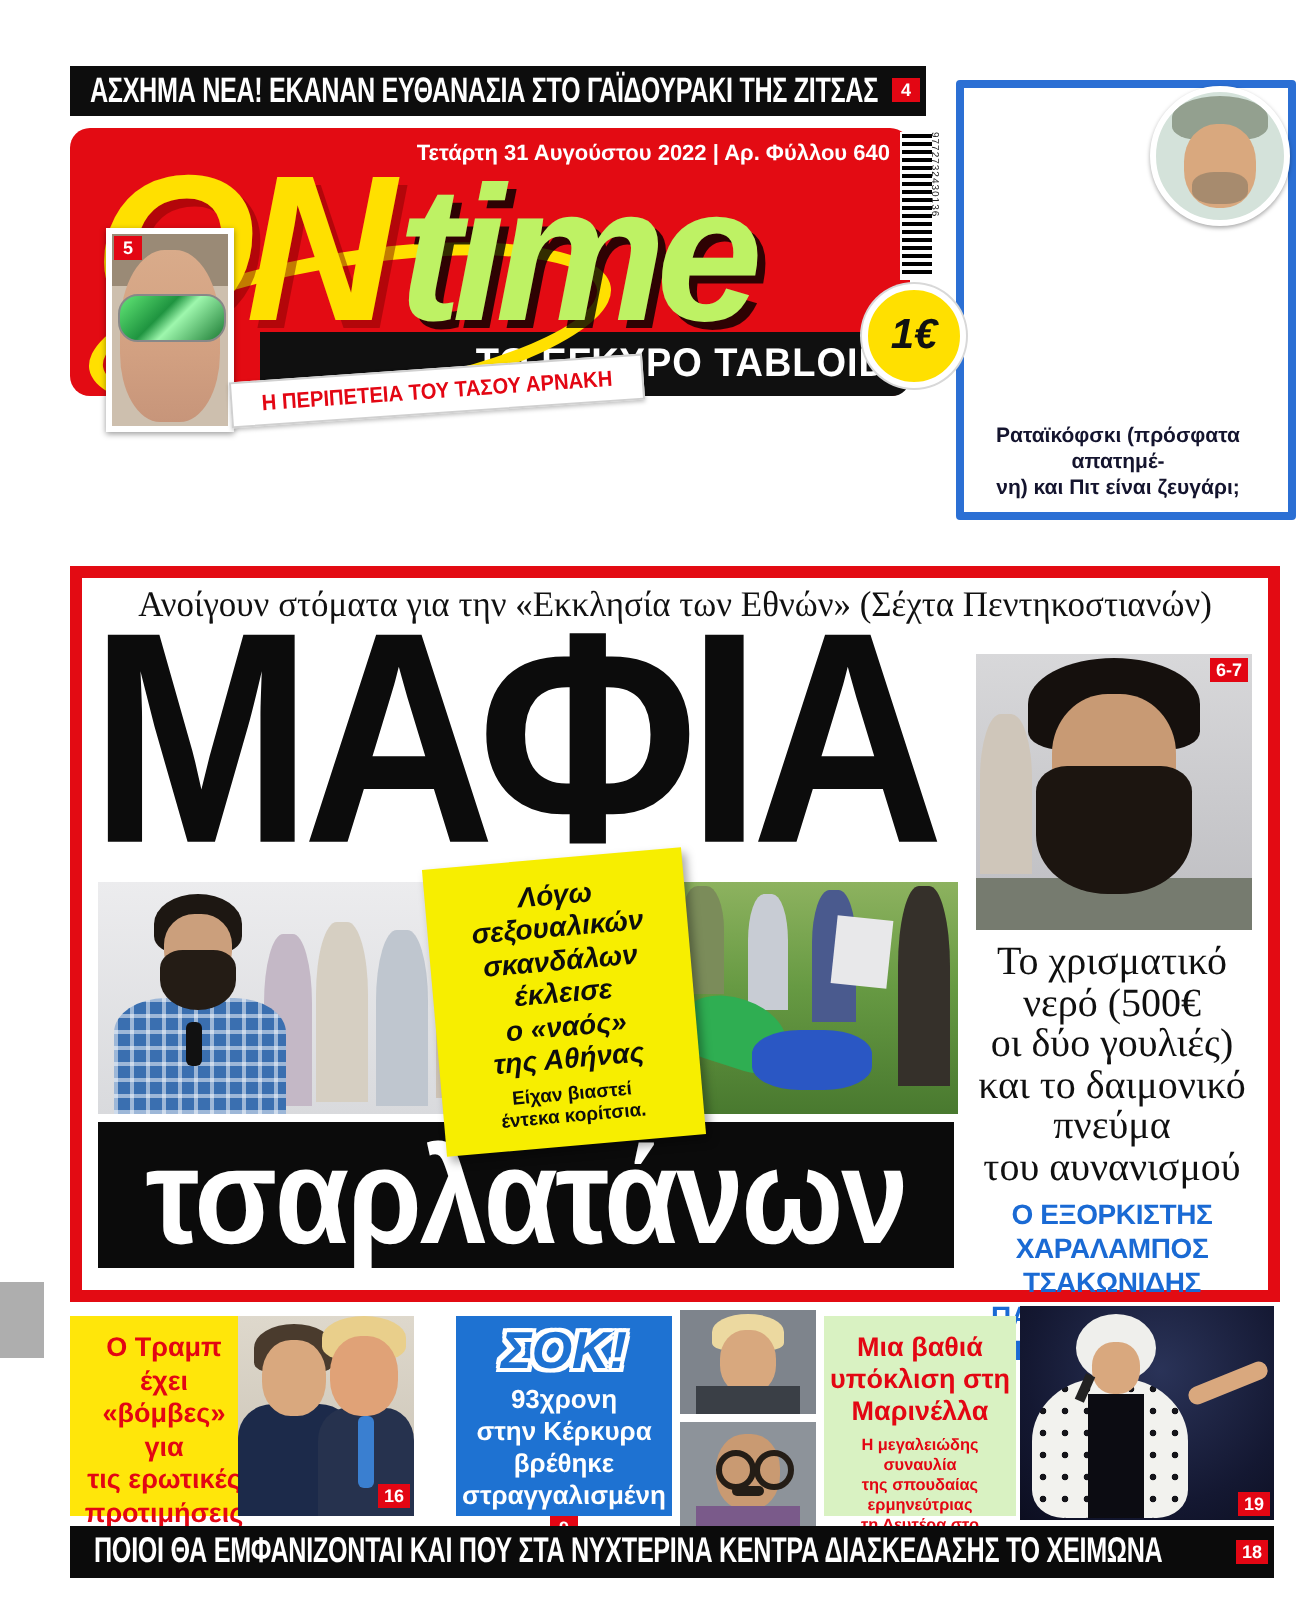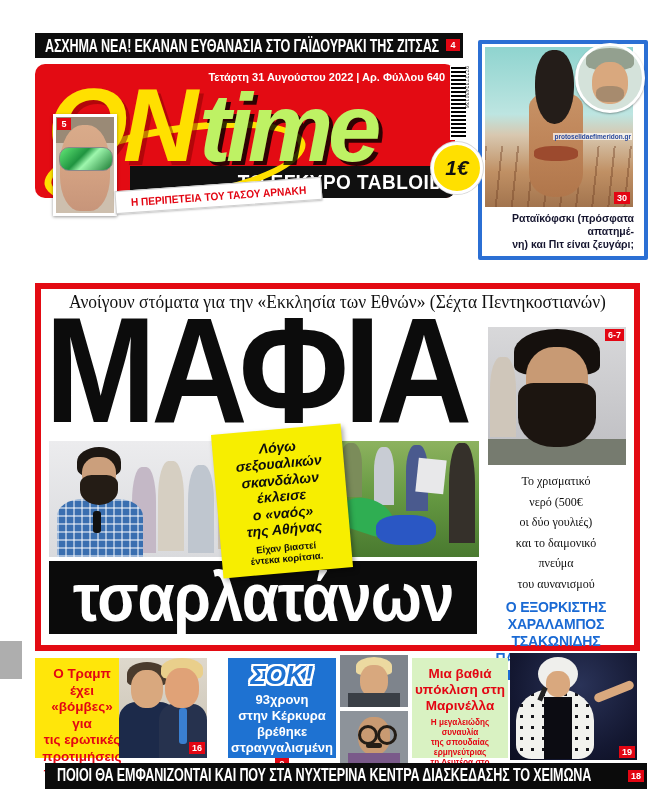--- a/index.html
+++ b/index.html
@@ -76,21 +76,21 @@
         border:3px solid #fff;box-shadow:0 1px 2px rgba(0,0,0,.35);overflow:hidden;z-index:3;}
   .brad .cap{position:absolute;left:8px;top:2px;width:48px;height:22px;background:#93a08f;
         border-radius:50% 50% 30% 30%;}
   .brad .face{position:absolute;left:14px;top:16px;width:36px;height:42px;background:#d9a87e;
         border-radius:45%;}
   .brad .scruff{position:absolute;left:18px;top:40px;width:28px;height:16px;background:rgba(150,130,105,.75);
         border-radius:40%;}
   .emily-head{position:absolute;left:0;top:62px;width:154px;text-align:center;z-index:2;
       color:#e30613;font-weight:900;font-style:italic;font-size:16.5px;line-height:18.5px;
       text-shadow:-1.5px -1.5px 0 #fff,1.5px -1.5px 0 #fff,-1.5px 1.5px 0 #fff,1.5px 1.5px 0 #fff,0 1.5px 0 #fff,0 -1.5px 0 #fff,1.5px 0 0 #fff,-1.5px 0 0 #fff;}
-  .emily-cap{position:absolute;left:2px;top:168px;width:150px;text-align:right;color:#14142e;
+  .emily-cap{position:absolute;left:2px;top:168px;width:150px;text-align:center;color:#14142e;
       font-weight:bold;font-size:10.5px;line-height:13px;}
 
   
   .singer{position:absolute;left:35px;top:204px;width:428px;height:62px;background:#d9f2c2;}
   .singer .txt{position:absolute;left:14px;top:3px;font-weight:900;font-size:25px;line-height:28px;
       color:#0d0d0d;white-space:pre-line;transform:scale(.82,1.08);transform-origin:left top;
       letter-spacing:-.5px;width:520px;}
 
   
   .main-box{position:absolute;left:35px;top:283px;width:593px;height:356px;background:#fff;
@@ -139,21 +139,21 @@
   
   .exo-photo{position:absolute;left:447px;top:38px;width:138px;height:138px;
       background:linear-gradient(180deg,#d8d8da 0%,#bdbdc1 100%);overflow:hidden;}
   .exo-photo .hair{position:absolute;left:26px;top:2px;width:86px;height:46px;background:#15100d;border-radius:50% 50% 20% 20%;}
   .exo-photo .face{position:absolute;left:38px;top:20px;width:62px;height:66px;background:#c89a74;border-radius:45%;}
   .exo-photo .beard{position:absolute;left:30px;top:56px;width:78px;height:64px;background:#1c1510;border-radius:20% 20% 46% 46%;}
   .exo-photo .shoulder{position:absolute;left:0px;top:112px;width:138px;height:26px;background:#767b6f;}
   .exo-photo .bystander{position:absolute;left:2px;top:30px;width:26px;height:80px;background:#cfc6ba;border-radius:40% 40% 0 0;}
   .exo-photo .badge{right:2px;top:2px;}
   .exo-serif{position:absolute;left:440px;top:182px;width:150px;text-align:center;
-      font-family:"Liberation Serif",serif;font-size:12px;line-height:20.5px;color:#101010;}
+      font-family:"Liberation Serif",serif;font-size:20px;line-height:20.5px;color:#101010;}
   .exo-blue{position:absolute;left:440px;top:310px;width:150px;text-align:center;
       color:#1a6ad4;font-weight:900;font-size:14px;line-height:17px;letter-spacing:-.2px;}
 
   
   .trump-box{position:absolute;left:35px;top:658px;width:172px;height:100px;background:#ffe60a;}
   .trump-box .txt{position:absolute;left:5px;top:8px;width:84px;text-align:center;color:#e30613;
       font-weight:900;font-size:13.5px;line-height:16.5px;}
   .trump-photo{position:absolute;right:0;top:0;width:88px;height:100px;overflow:hidden;
       background:linear-gradient(180deg,#ded8cc 0%,#c9c2b4 100%);}
   .trump-photo .m-hair{position:absolute;left:8px;top:4px;width:40px;height:24px;background:#4a3b2d;border-radius:50% 50% 20% 20%;}
@@ -192,21 +192,21 @@
   .marinella-photo .cape{position:absolute;left:6px;top:36px;width:78px;height:70px;background:#f2f2ee;
       background-image:radial-gradient(#15151a 1.6px,rgba(0,0,0,0) 1.8px);background-size:11px 11px;
       border-radius:45% 45% 20% 20%;}
   .marinella-photo .dress{position:absolute;left:34px;top:44px;width:28px;height:62px;background:#0c0c12;}
   .marinella-photo .arm{position:absolute;right:2px;top:34px;width:42px;height:9px;background:#d9a87e;
       border-radius:5px;transform:rotate(-22deg);}
   .marinella-photo .mic{position:absolute;left:30px;top:34px;width:5px;height:14px;background:#222;transform:rotate(24deg);}
   .marinella-photo .badge{right:2px;bottom:2px;}
 
   
-  .bottom-bar{position:absolute;left:45px;top:763px;width:602px;height:26px;background:#0b0b0b;
+  .bottom-bar{position:absolute;left:35px;top:763px;width:602px;height:26px;background:#0b0b0b;
       display:flex;align-items:center;}
   .bottom-bar .txt{color:#fff;font-weight:900;font-size:17px;white-space:nowrap;margin-left:12px;
       transform:scale(.74,1.05);transform-origin:left center;letter-spacing:-.2px;}
   .bottom-bar .badge{right:3px;top:7px;}
 
   .gray-strip{position:absolute;left:0;top:641px;width:22px;height:38px;background:#aeaeae;}
 </style>
 </head>
 <body>
 
@@ -233,28 +233,20 @@
     <div class="strip">
       <span class="txt" data-bind="masthead.strip_text">Η ΠΕΡΙΠΕΤΕΙΑ ΤΟΥ ΤΑΣΟΥ ΑΡΝΑΚΗ</span>
     </div>
     <div class="price-circle" data-bind="masthead.price">1€</div>
   </div>
 
   <div class="barcode"></div>
   <div class="barcode-num" data-bind="masthead.barcode_number">9772732430136</div>
 
   <div class="emily-box">
-    <div class="emily-photo">
-      <div class="deck"></div>
-      <div class="body"></div>
-      <div class="hair"></div>
-      <div class="bikini"></div>
-      <div class="wm" data-bind="emily.watermark">protoselidaefimeridon.gr</div>
-      <span class="badge" data-bind="emily.page_ref">30</span>
-    </div>
     <div class="brad">
       <div class="cap"></div>
       <div class="face"></div>
       <div class="scruff"></div>
     </div>
     <div class="emily-cap" data-bind-lines="emily.caption_lines">Ραταϊκόφσκι (πρόσφατα απατημέ-
 νη) και Πιτ είναι ζευγάρι;</div>
   </div>
 
 

